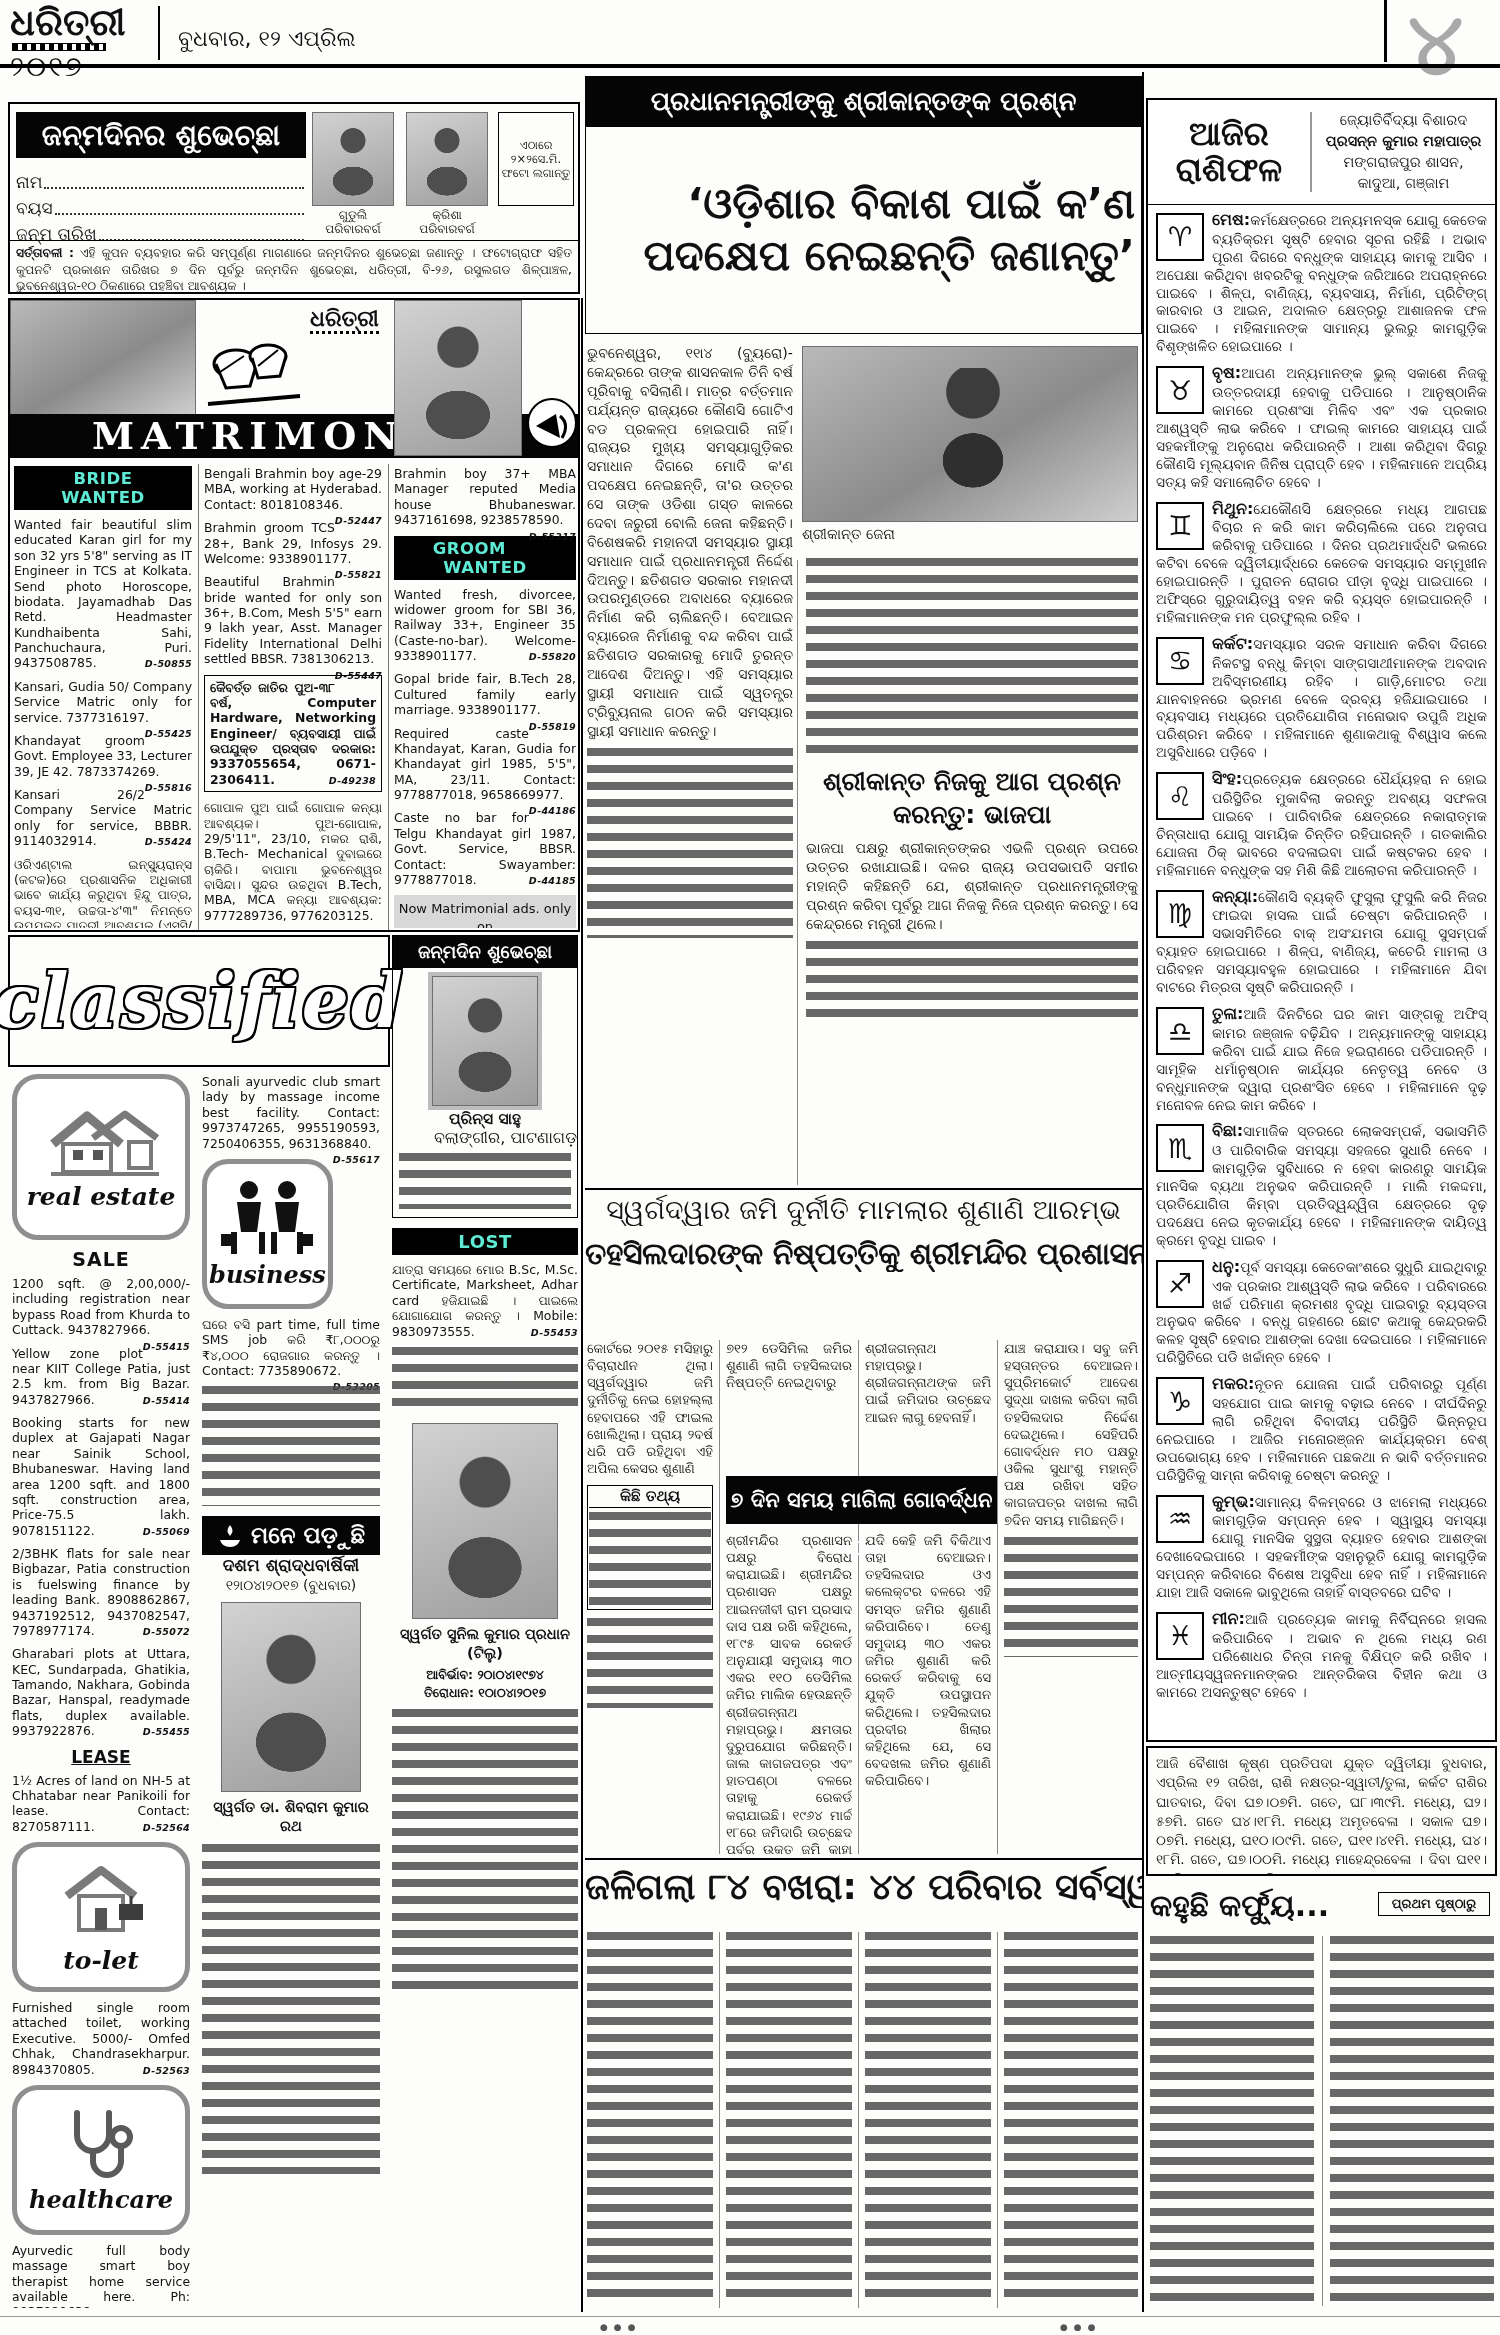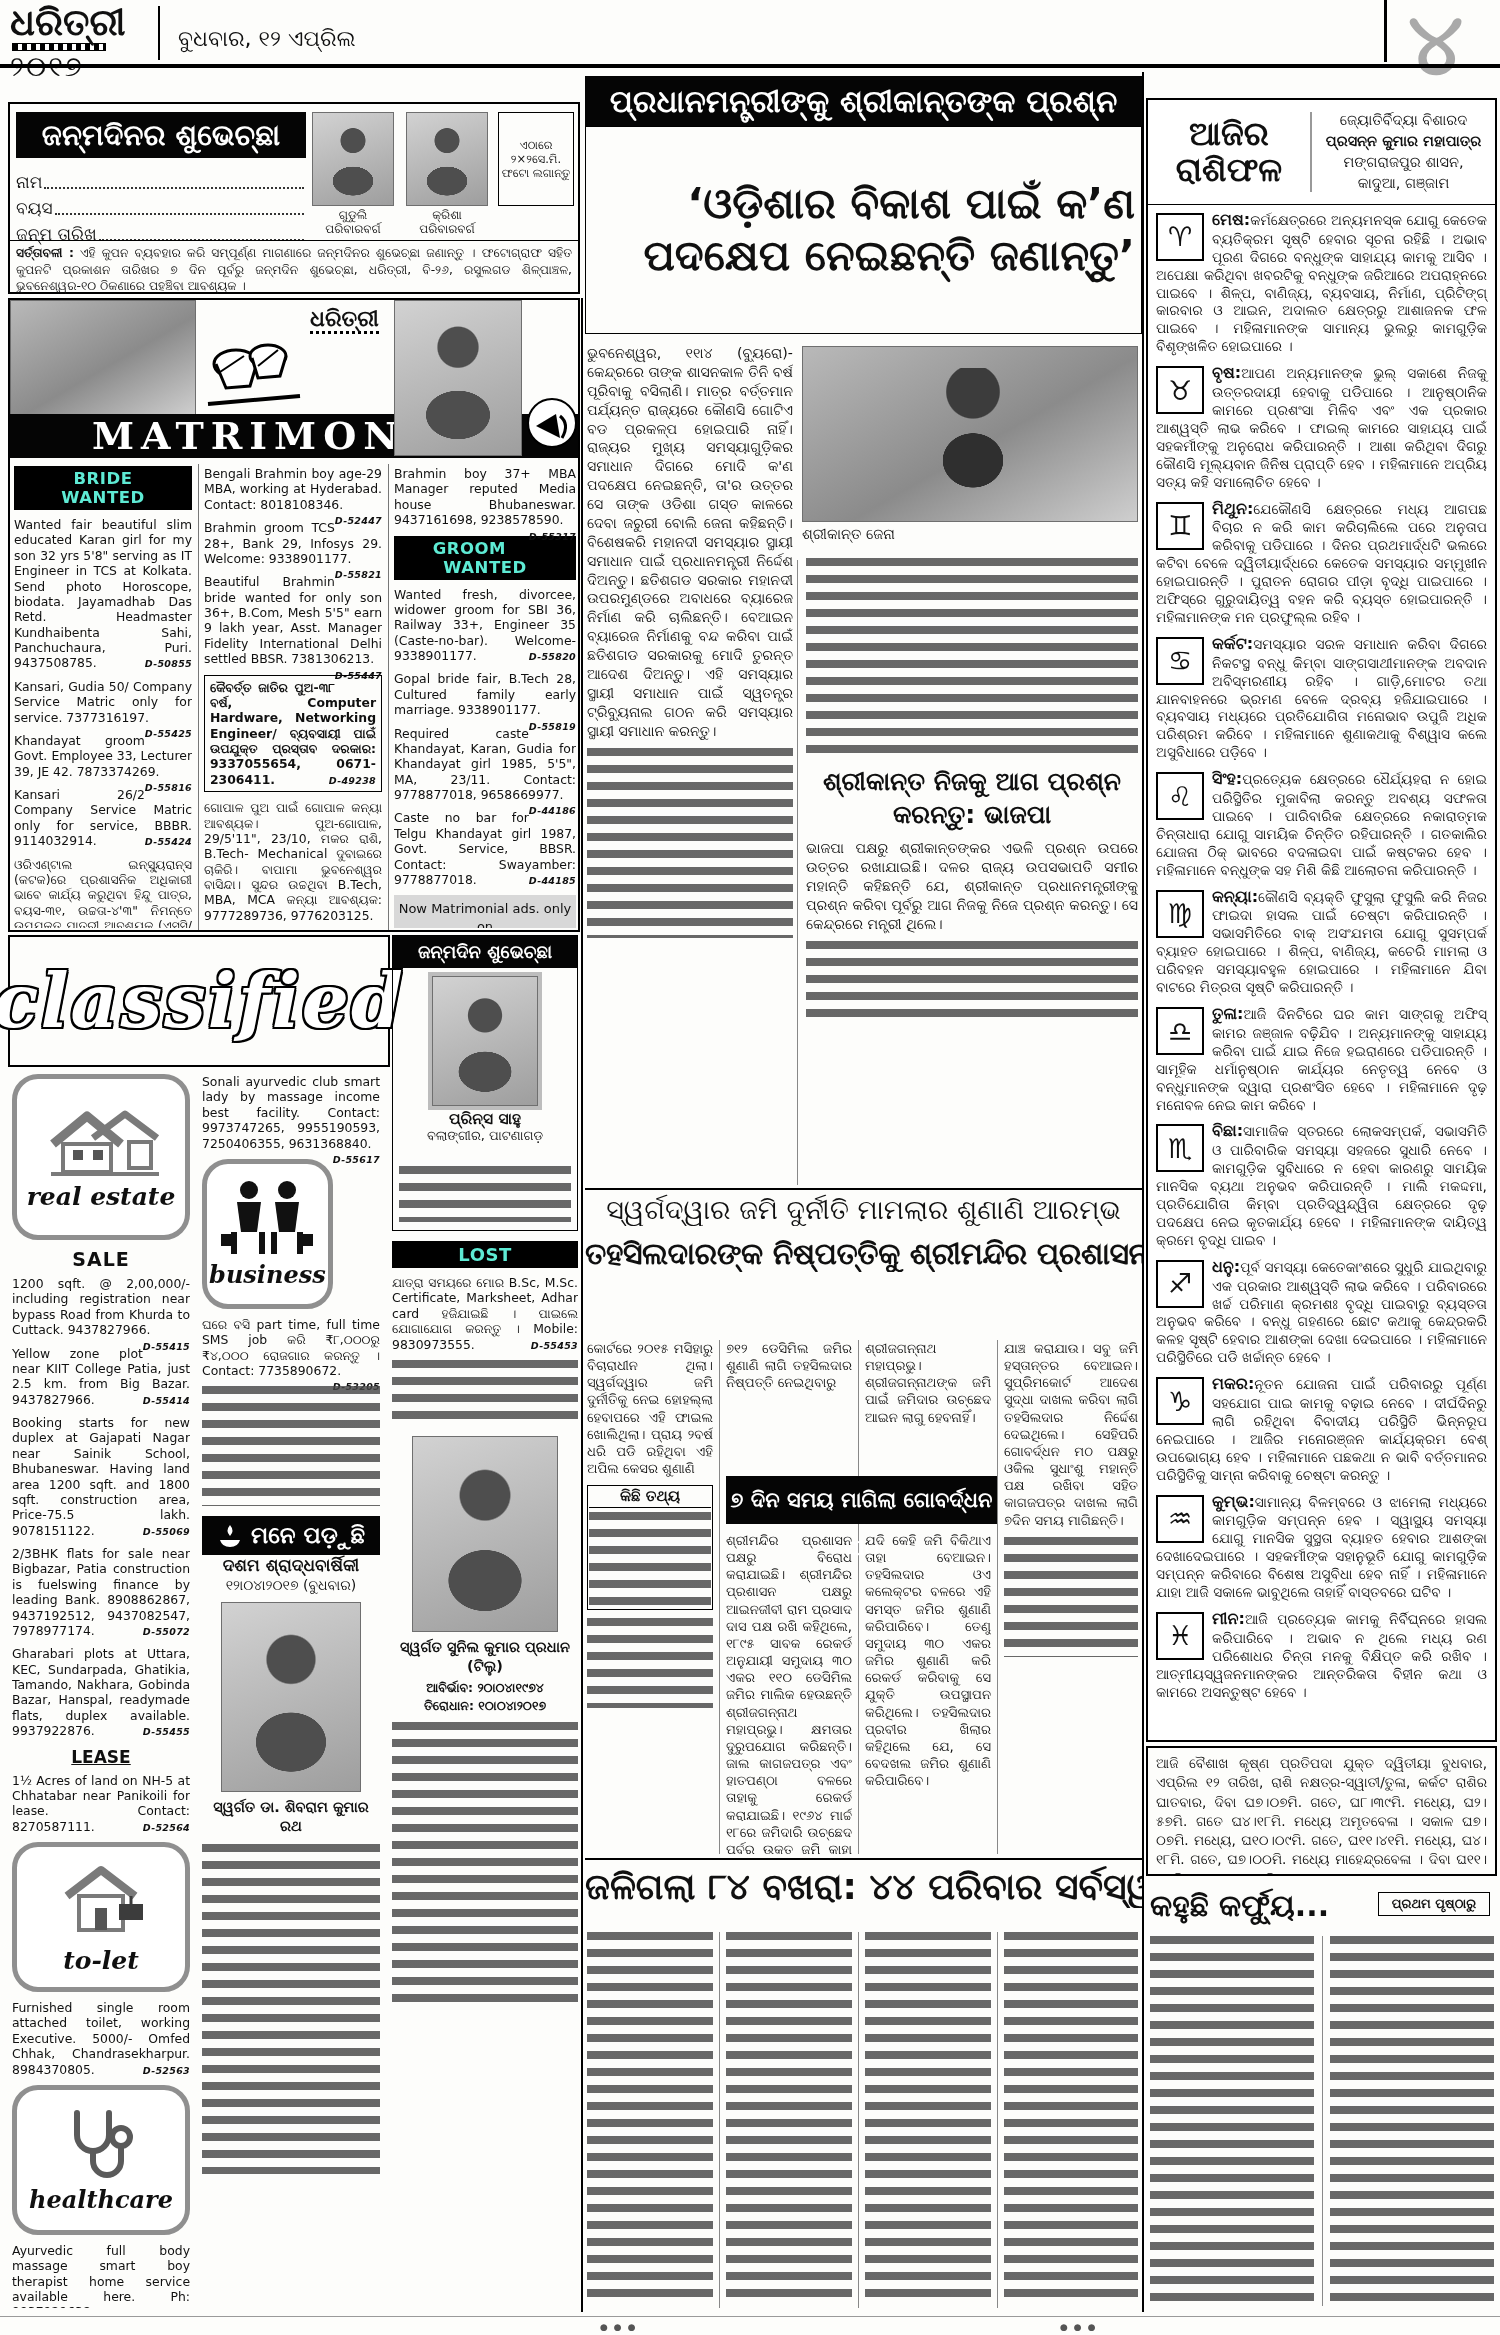--- a/index.html
+++ b/index.html
@@ -78,21 +78,21 @@
     </div>
     <div class="abs" style="left:488px;top:8px;width:76px;height:94px;border:1.5px solid #000;display:flex;align-items:center;justify-content:center;text-align:center;font-size:11.5px;white-space:pre-line;">ଏଠାରେ
 ୨×୨ସେ.ମି.
 ଫଟୋ ଲଗାନ୍ତୁ</div>
     <div class="abs" style="left:0;top:136px;width:568px;border-top:1.5px solid #000;padding:4px 6px;font-size:12.3px;line-height:1.35;text-align:justify;">
       <b>ସର୍ତ୍ତାବଳୀ :</b>
       <span>ଏହି କୁପନ ବ୍ୟବହାର କରି ସମ୍ପୂର୍ଣ୍ଣ ମାଗଣାରେ ଜନ୍ମଦିନର ଶୁଭେଚ୍ଛା ଜଣାନ୍ତୁ । ଫଟୋଗ୍ରାଫ ସହିତ କୁପନଟି ପ୍ରକାଶନ ତାରିଖର ୭ ଦିନ ପୂର୍ବରୁ ଜନ୍ମଦିନ ଶୁଭେଚ୍ଛା, ଧରିତ୍ରୀ, ବି-୨୬, ରସୁଲଗଡ ଶିଳ୍ପାଞ୍ଚଳ, ଭୁବନେଶ୍ୱର-୧୦ ଠିକଣାରେ ପହଞ୍ଚିବା ଆବଶ୍ୟକ ।</span>
     </div>
   </div>
 
-  <div class="abs bar" style="left:585px;top:76px;width:557px;height:50px;font-size:31px;line-height:50px;">ପ୍ରଧାନମନ୍ତ୍ରୀଙ୍କୁ ଶ୍ରୀକାନ୍ତଙ୍କ ପ୍ରଶ୍ନ</div>
+  <div class="abs bar" style="left:585px;top:76px;width:557px;height:50px;font-size:26px;line-height:50px;">ପ୍ରଧାନମନ୍ତ୍ରୀଙ୍କୁ ଶ୍ରୀକାନ୍ତଙ୍କ ପ୍ରଶ୍ନ</div>
   <div class="abs" style="left:585px;top:126px;width:557px;height:208px;border:1.5px solid #000;display:flex;align-items:center;justify-content:center;">
     <div style="font-size:42px;font-weight:bold;text-align:right;line-height:1.25;padding:0 6px;">‘ଓଡ଼ିଶାର ବିକାଶ ପାଇଁ କ’ଣ ପଦକ୍ଷେପ ନେଇଛନ୍ତି ଜଣାନ୍ତୁ’</div>
   </div>
   <div class="abs jt" style="left:587px;top:344px;width:206px;height:842px;font-size:14.2px;line-height:1.33;overflow:hidden;">
     <span>ଭୁବନେଶ୍ୱର, ୧୧ା୪ (ବ୍ୟୁରୋ)- କେନ୍ଦ୍ରରେ ତାଙ୍କ ଶାସନକାଳ ତିନି ବର୍ଷ ପୂରିବାକୁ ବସିଲାଣି। ମାତ୍ର ବର୍ତ୍ତମାନ ପର୍ଯ୍ୟନ୍ତ ରାଜ୍ୟରେ କୌଣସି ଗୋଟିଏ ବଡ ପ୍ରକଳ୍ପ ହୋଇପାରି ନାହିଁ। ରାଜ୍ୟର ମୁଖ୍ୟ ସମସ୍ୟାଗୁଡ଼ିକର ସମାଧାନ ଦିଗରେ ମୋଦି କ'ଣ ପଦକ୍ଷେପ ନେଇଛନ୍ତି, ତା'ର ଉତ୍ତର ସେ ତାଙ୍କ ଓଡିଶା ଗସ୍ତ କାଳରେ ଦେବା ଜରୁରୀ ବୋଲି ଜେନା କହିଛନ୍ତି। ବିଶେଷକରି ମହାନଦୀ ସମସ୍ୟାର ସ୍ଥାୟୀ ସମାଧାନ ପାଇଁ ପ୍ରଧାନମନ୍ତ୍ରୀ ନିର୍ଦ୍ଦେଶ ଦିଅନ୍ତୁ। ଛତିଶଗଡ ସରକାର ମହାନଦୀ ଉପରମୁଣ୍ଡରେ ଅବାଧରେ ବ୍ୟାରେଜ ନିର୍ମାଣ କରି ଚାଲିଛନ୍ତି। ବେଆଇନ ବ୍ୟାରେଜ ନିର୍ମାଣକୁ ବନ୍ଦ କରିବା ପାଇଁ ଛତିଶଗଡ ସରକାରକୁ ମୋଦି ତୁରନ୍ତ ଆଦେଶ ଦିଅନ୍ତୁ। ଏହି ସମସ୍ୟାର ସ୍ଥାୟୀ ସମାଧାନ ପାଇଁ ସ୍ୱତନ୍ତ୍ର ଟ୍ରିବ୍ୟୁନାଲ ଗଠନ କରି ସମସ୍ୟାର ସ୍ଥାୟୀ ସମାଧାନ କରନ୍ତୁ।</span>
     <span class="sim" style="display:block;height:190px;margin-top:8px;"></span>
   </div>
   <div class="abs flat" style="left:802px;top:346px;width:336px;height:176px;">
     <div style="position:absolute;left:36%;top:12%;width:30%;height:76%;background:radial-gradient(circle at 50% 18%, #3c3c3c 0 22%, rgba(0,0,0,0) 23%),radial-gradient(ellipse 50% 34% at 50% 70%, #2f2f2f 0 60%, rgba(0,0,0,0) 61%);"></div>
   </div>
@@ -244,21 +244,21 @@
     <div class="pic" style="width:140px;height:190px;margin:0 auto 6px;"></div>
     <div style="text-align:center;font-weight:bold;font-size:14.5px;line-height:1.3;margin-bottom:8px;">ସ୍ୱର୍ଗତ ଡା. ଶିବରାମ କୁମାର ରଥ</div>
     <div class="sim" style="height:330px;"></div>
   </div>
 
   <div class="abs colflow" style="left:392px;top:935px;width:186px;height:1373px;overflow:hidden;">
     <div style="border:1.5px solid #000;margin-bottom:10px;">
       <div class="bar" style="font-size:18px;padding:5px 12px;">ଜନ୍ମଦିନ ଶୁଭେଚ୍ଛା</div>
       <div class="pic" style="width:104px;height:128px;margin:8px auto 4px;outline:4px solid #bdbdbd;"></div>
       <div style="text-align:center;font-weight:bold;font-size:15.5px;">ପ୍ରିନ୍ସ ସାହୁ</div>
-      <div style="text-align:center;font-size:13px;margin-bottom:22px;">ବଲାଙ୍ଗୀର, ପାଟଣାଗଡ଼</div>
+      <div style="text-align:right;font-size:16px;margin-bottom:6px;">ବଲାଙ୍ଗୀର, ପାଟଣାଗଡ଼</div>
       <div class="sim" style="height:56px;margin:0 6px 8px;"></div>
     </div>
     <div class="hdr" style="font-size:18px;">LOST</div>
     <p class="ad"><span>ଯାତ୍ରା ସମୟରେ ମୋର B.Sc, M.Sc. Certificate, Marksheet, Adhar card ହଜିଯାଇଛି । ପାଇଲେ ଯୋଗାଯୋଗ କରନ୍ତୁ । Mobile: 9830973555.</span> <i class="did">D-55453</i></p>
     <div class="sim" style="height:66px;margin:2px 0 10px;"></div>
     <div class="pic" style="width:146px;height:196px;margin:0 auto 6px;"></div>
     <div style="text-align:center;font-weight:bold;font-size:14.5px;line-height:1.3;">
       <span>ସ୍ୱର୍ଗତ ସୁନିଲ କୁମାର ପ୍ରଧାନ</span>
       <span>(ଟିଲୁ)</span>
     </div>

